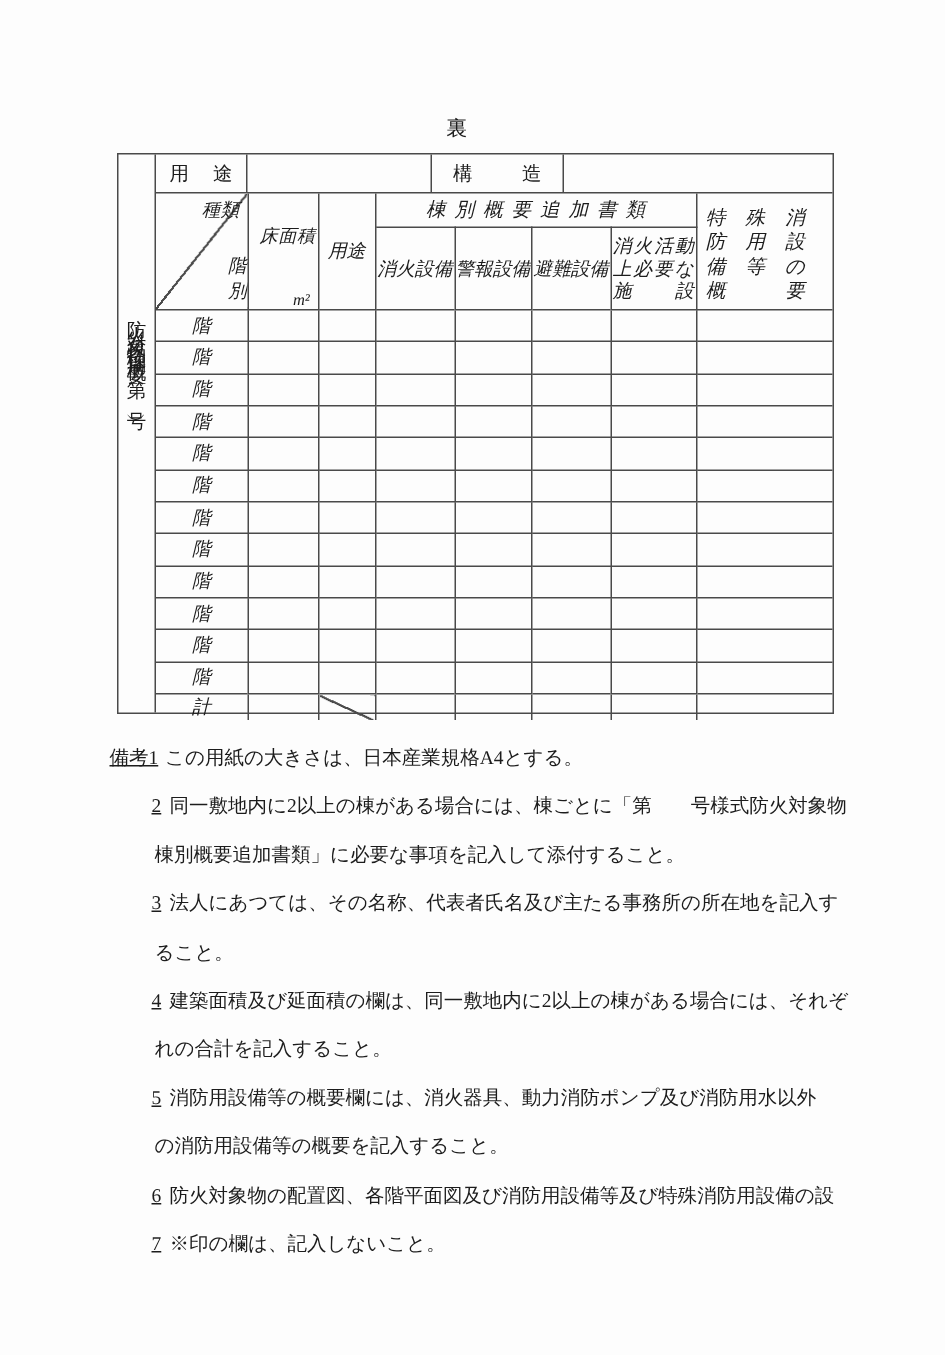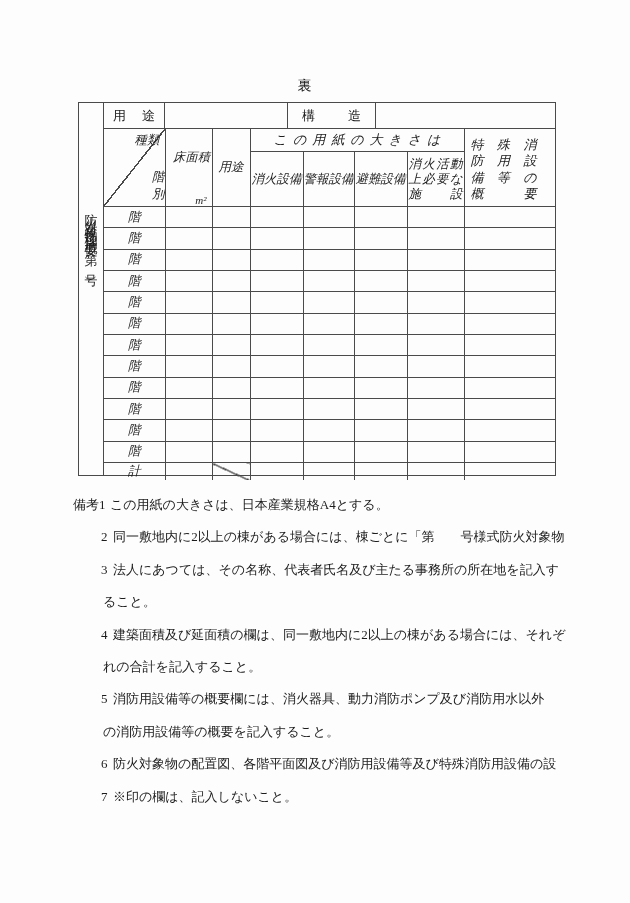--- a/index.html
+++ b/index.html
@@ -107,21 +107,21 @@
       transparent calc(50% - 0.75px),
       #4a4a4a calc(50% - 0.75px) calc(50% + 0.75px),
       transparent calc(50% + 0.75px));
   }
   
   .notes{
     position:absolute;left:73px;top:483px;width:500px;
     font-size:13px;
   }
   .note-item{position:relative;padding-left:40px;}
-  .note-label{position:absolute;left:28px;top:0;line-height:20.4px;}
+  .note-label{position:absolute;left:28px;top:0;line-height:20.4px;text-decoration:underline;}
   .note-item.first{padding-left:37px;}
   .note-item.first .note-label{left:0;}
   .note-line{line-height:20.4px;white-space:nowrap;margin-top:12px;}
   .note-line.cont{margin-left:-10px;}
 </style>
 </head>
 <body>
 
 <div class="page">
 
@@ -161,21 +161,21 @@
           <tr class="h1">
             <td class="diag" rowspan="2">
               <span class="type">種類</span>
               <span class="floor">階別</span>
             </td>
             <td class="area" rowspan="2">
               <div class="area-label">床面積</div>
               <div class="area-unit">m²</div>
             </td>
             <td rowspan="2">用途</td>
-            <td class="group" colspan="4">この用紙の大きさは</td>
+            <td class="group" colspan="4">棟別概要追加書類</td>
             <td class="special" rowspan="2">
               <div class="jbox">
                 <div class="jline">
                     <span>特</span>
                     <span>殊</span>
                     <span>消</span>
                   </div>
                 <div class="jline">
                     <span>防</span>
                     <span>用</span>
@@ -358,20 +358,21 @@
   </div>
 
   <div class="notes">
       <div class="note-item first">
         <span class="note-label">備考1</span>
         <div class="note-line">この用紙の大きさは、日本産業規格A4とする。</div>
       </div>
       <div class="note-item">
         <span class="note-label">2</span>
         <div class="note-line">同一敷地内に2以上の棟がある場合には、棟ごとに「第　　号様式防火対象物</div>
+        <div class="note-line cont">棟別概要追加書類」に必要な事項を記入して添付すること。</div>
       </div>
       <div class="note-item">
         <span class="note-label">3</span>
         <div class="note-line">法人にあつては、その名称、代表者氏名及び主たる事務所の所在地を記入す</div>
         <div class="note-line cont">ること。</div>
       </div>
       <div class="note-item">
         <span class="note-label">4</span>
         <div class="note-line">建築面積及び延面積の欄は、同一敷地内に2以上の棟がある場合には、それぞ</div>
         <div class="note-line cont">れの合計を記入すること。</div>

